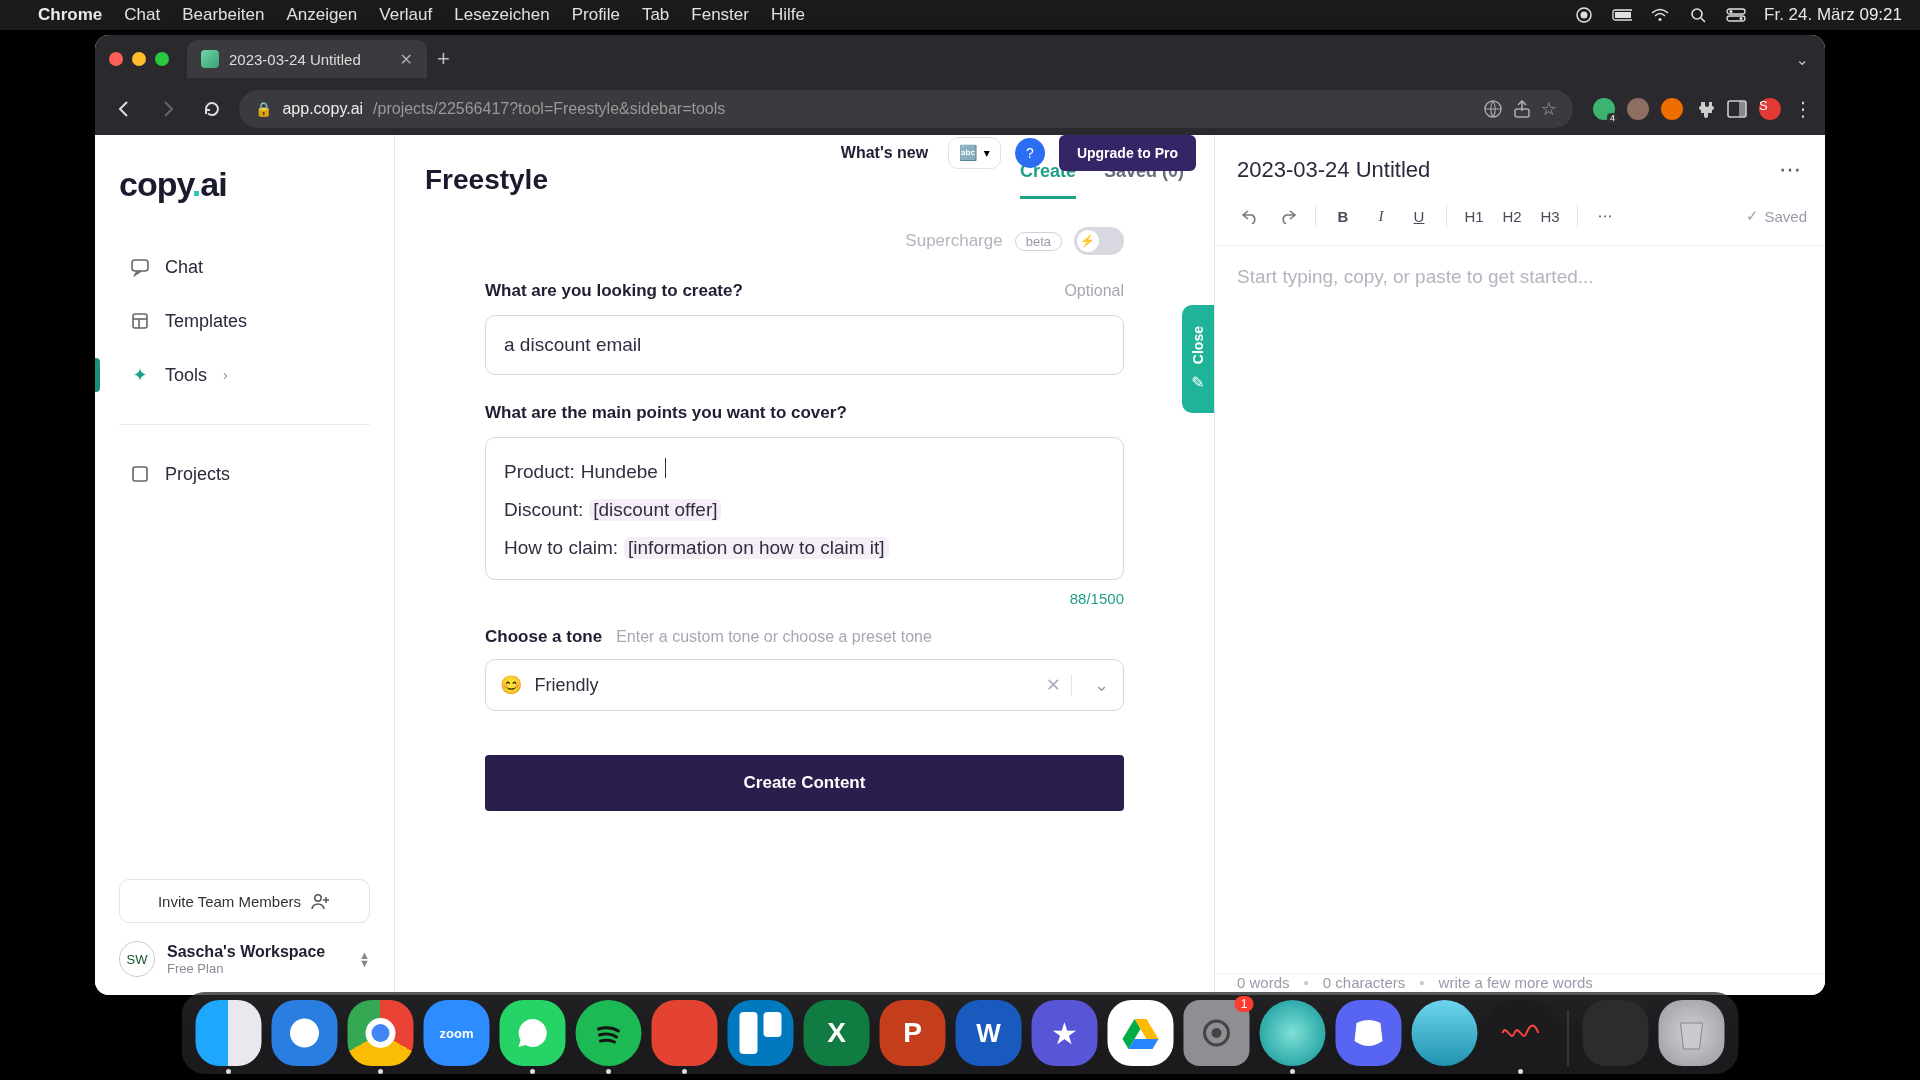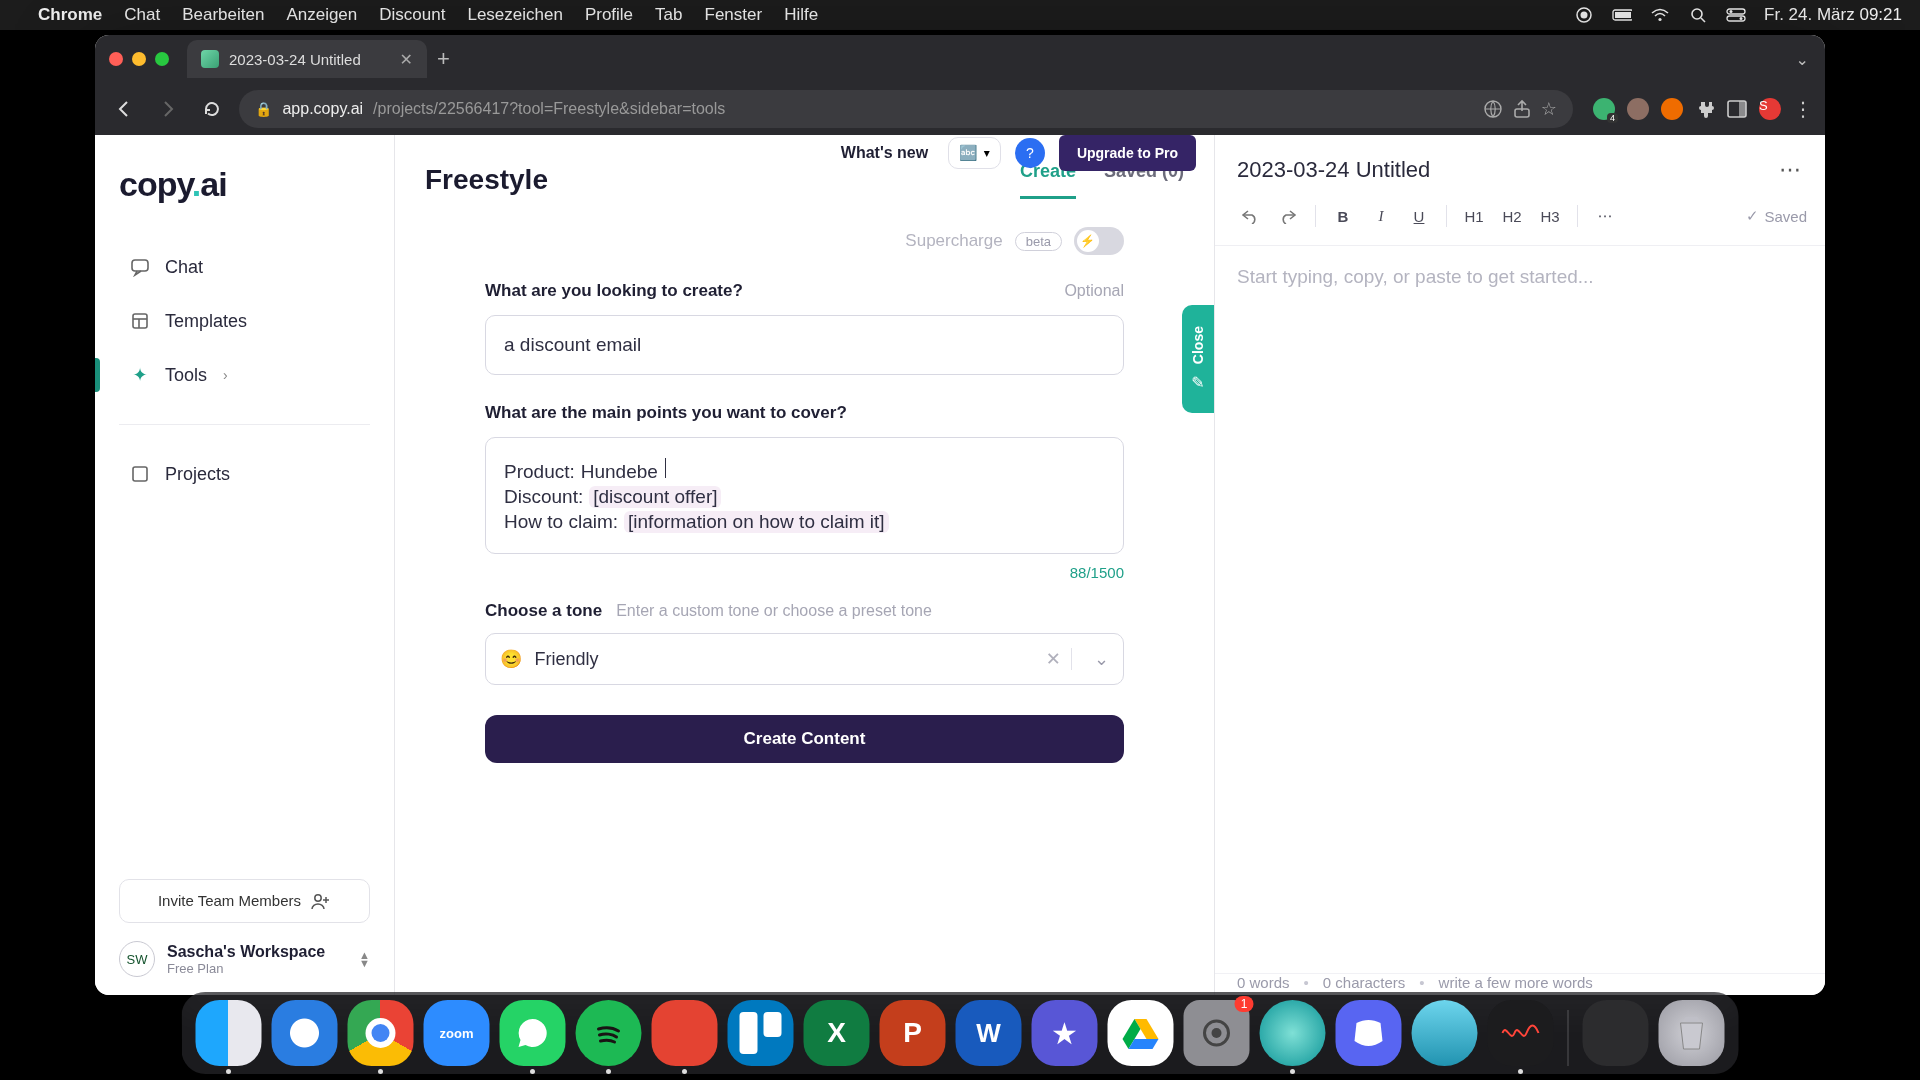--- a/index.html
+++ b/index.html
@@ -55,21 +55,21 @@
 .sidebar { width: 300px; border-right: 1px solid #e6e6ea; display: flex; flex-direction: column; padding: 30px 24px 18px; }
 .logo { font-size: 34px; font-weight: 800; letter-spacing: -1px; color: #1b1b2f; margin-bottom: 40px; }
 .logo .dot { color: #2ec4b6; }
 .nav { display: flex; flex-direction: column; gap: 8px; }
 .nav-item { display: flex; align-items: center; gap: 14px; padding: 12px 10px; border-radius: 10px; color: #2a2a3c; font-size: 18px; cursor: pointer; position: relative; }
 .nav-item.active::before { content: ""; position: absolute; left: -24px; top: 6px; bottom: 6px; width: 5px; background: #1a8f7a; border-radius: 0 4px 4px 0; }
 .nav-item .nicon { width: 22px; height: 22px; display: flex; align-items: center; justify-content: center; color: #666; }
 .nav-item .chev { margin-left: 2px; color: #888; font-size: 14px; }
 .nav-divider { height: 1px; background: #ececf0; margin: 18px 0; }
 .sidebar-spacer { flex: 1; }
-.invite-btn { border: 1px solid #e2e2e8; border-radius: 10px; padding: 12px 16px; display: flex; justify-content: center; gap: 10px; font-size: 15px; color: #333; margin-bottom: 18px; }
+.invite-btn { border: 1px solid #e2e2e8; border-radius: 10px; padding: 12px 16px; display: flex; align-items: center; justify-content: center; gap: 10px; font-size: 15px; color: #333; margin-bottom: 18px; }
 .workspace { display: flex; align-items: center; gap: 12px; }
 .ws-avatar { width: 36px; height: 36px; border-radius: 50%; border: 1.5px solid #c9c9d2; display: flex; align-items: center; justify-content: center; font-size: 13px; color: #14532d; }
 .ws-name { font-weight: 700; font-size: 16px; color: #1f1f33; }
 .ws-plan { font-size: 13px; color: #8a8a98; }
 .ws-caret { margin-left: auto; color: #888; display: flex; flex-direction: column; line-height: 8px; font-size: 11px; }
 
 
 .main { flex: 1; display: flex; min-width: 0; }
 .create-col { flex: 0 0 820px; border-right: 1px solid #e6e6ea; display: flex; flex-direction: column; padding-bottom: 10px; }
 .create-head { display: flex; align-items: center; padding: 26px 30px 0; }
@@ -81,34 +81,34 @@
 .form-wrap { padding: 28px 90px 0; display: flex; flex-direction: column; }
 .supercharge { display: flex; align-items: center; justify-content: flex-end; gap: 12px; color: #b4b4c0; font-size: 17px; margin-bottom: 26px; }
 .beta-badge { border: 1px solid #d0d0da; border-radius: 14px; padding: 1px 10px; font-size: 13px; color: #9a9aaa; }
 .toggle { width: 50px; height: 28px; background: #d8d8e0; border-radius: 16px; position: relative; }
 .toggle .knob { position: absolute; left: 3px; top: 3px; width: 22px; height: 22px; background: #fff; border-radius: 50%; display: flex; align-items: center; justify-content: center; color: #9a9aaa; font-size: 12px; }
 
 .label-row { display: flex; align-items: baseline; }
 .field-label { font-weight: 700; font-size: 17px; color: #1f1f33; }
 .optional { margin-left: auto; color: #a6a6b4; font-size: 16px; }
 .text-input { margin-top: 14px; border: 1px solid #d8d8e2; border-radius: 10px; padding: 18px 18px; font-size: 19px; color: #2f2f42; background: #fff; }
-.points-box { margin-top: 14px; border: 1px solid #d8d8e2; border-radius: 10px; padding: 20px 18px; display: flex; flex-direction: column; gap: 3px; font-size: 19px; color: #2f2f42; }
+.points-box { margin-top: 14px; border: 1px solid #d8d8e2; border-radius: 10px; padding: 20px 18px; display: flex; flex-direction: column; gap: 16px; font-size: 19px; color: #2f2f42; }
 .points-row { display: flex; flex-wrap: wrap; gap: 6px; align-items: baseline; }
 .placeholder-chip { background: #f6edf6; border-radius: 6px; padding: 0 4px; color: #2f2f42; }
 .cursor-bar { display: inline-block; width: 1px; height: 20px; background: #2f2f42; vertical-align: middle; margin-left: 1px; }
 .counter { text-align: right; color: #1fa089; font-size: 15px; margin-top: 10px; }
 
 .tone-label-row { display: flex; align-items: baseline; gap: 14px; margin-top: 20px; }
 .tone-hint { color: #a6a6b4; font-size: 16px; }
 .tone-select { margin-top: 12px; border: 1px solid #d8d8e2; border-radius: 10px; height: 52px; display: flex; align-items: center; padding: 0 14px; gap: 12px; font-size: 18px; color: #2f2f42; }
 .tone-select .spacer { flex: 1; }
 .tone-select .clear { color: #b0b0bc; font-size: 18px; padding: 0 10px; border-right: 1px solid #e2e2ea; }
 .tone-select .dd { color: #9a9aaa; padding-left: 10px; }
 
-.create-btn { margin-top: 30px; background: #2a1e4d; color: #fff; font-weight: 700; font-size: 17px; border: none; border-radius: 12px; height: 48px; }
+.create-btn { margin-top: 44px; background: #2a1e4d; color: #fff; font-weight: 700; font-size: 17px; border: none; border-radius: 4px; height: 56px; }
 
 
 .editor-col { flex: 1; display: flex; flex-direction: column; min-width: 0; }
 .editor-head { display: flex; align-items: center; padding: 22px 22px 8px; }
 .doc-title { font-size: 22px; color: #2a2a3c; }
 .more { margin-left: auto; color: #555; font-size: 22px; letter-spacing: 2px; }
 .toolbar { display: flex; align-items: center; gap: 4px; padding: 10px 18px 14px; color: #4a4a58; font-size: 15px; border-bottom: 1px solid #efeff3; }
 .tbtn { width: 34px; height: 30px; display: flex; align-items: center; justify-content: center; border-radius: 6px; cursor: pointer; }
 .tb-group-sep { width: 1px; height: 22px; background: #e2e2ea; margin: 0 6px; }
 .toolbar .spacer { flex: 1; }
@@ -140,21 +140,21 @@
 </style>
 </head>
 <body>
 
 <div class="menubar">
   <span class="apple"></span>
   <span class="app-name">Chrome</span>
   <span class="menu-item">Chat</span>
   <span class="menu-item">Bearbeiten</span>
   <span class="menu-item">Anzeigen</span>
-  <span class="menu-item">Discount</span>
+  <span class="menu-item">Verlauf</span>
   <span class="menu-item">Lesezeichen</span>
   <span class="menu-item">Profile</span>
   <span class="menu-item">Tab</span>
   <span class="menu-item">Fenster</span>
   <span class="menu-item">Hilfe</span>
   <span class="spacer"></span>
   <span class="status-icon">
       <svg width="18" height="18">
         <circle cx="9" cy="9" r="7" fill="none" stroke="#eee" stroke-width="1.5"></circle>
         <circle cx="9" cy="9" r="3.5" fill="#eee"></circle>

